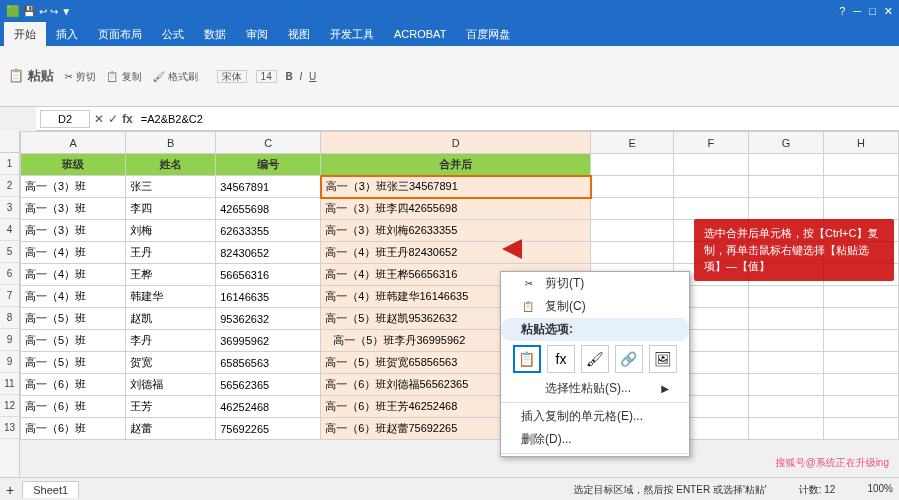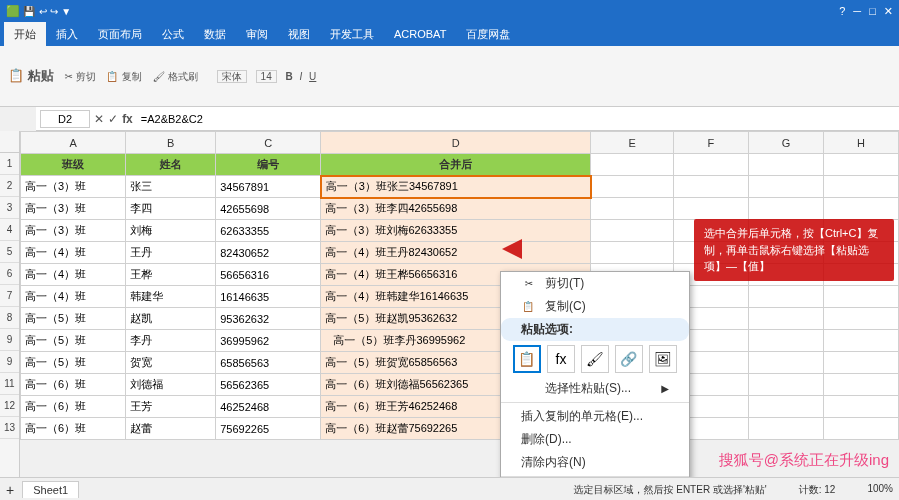--- a/index.html
+++ b/index.html
@@ -85,21 +85,21 @@
       border-top: 10px solid transparent; border-bottom: 10px solid transparent;
       border-right: 20px solid rgba(200,0,0,0.85); z-index: 201;
     }
 
     
     .bottom-bar { height: 24px; background: #f0f0f0; border-top: 1px solid #ccc; display: flex; align-items: center; padding: 0 6px; gap: 8px; font-size: 10px; color: #333; }
     .sheet-tab { padding: 2px 10px; background: white; border: 1px solid #ccc; border-bottom: none; font-size: 11px; cursor: pointer; }
     .status-right { margin-left: auto; display: flex; gap: 32px; font-size: 10px; }
 
     
-    .watermark { position: absolute; bottom: 30px; right: 10px; font-size: 15px; color: #e05; opacity: 0.7; z-index: 300; }
+    .watermark { position: absolute; bottom: 30px; right: 10px; font-size: 10px; color: #e05; opacity: 0.7; z-index: 300; }
   </style>
 </head>
 <body>
 
 <div class="title-bar">
   <div class="title-bar-left">
     <span>🟩</span>
     <span style="font-size:10px;">💾 ↩ ↪ ▼</span>
   </div>
   <div class="title-bar-right">
@@ -335,21 +335,20 @@
           <div class="paste-icon-btn" title="值" style="border:2px solid #0078d4;">📋</div>
           <div class="paste-icon-btn">fx</div>
           <div class="paste-icon-btn">🖌</div>
           <div class="paste-icon-btn">🔗</div>
           <div class="paste-icon-btn">🖼</div>
         </div>
         <div class="ctx-item"><span class="ctx-icon"></span>选择性粘贴(S)...<span class="ctx-arrow">▶</span></div>
         <div class="ctx-separator"></div>
         <div class="ctx-item">插入复制的单元格(E)...</div>
         <div class="ctx-item">删除(D)...</div>
-        <div class="ctx-item">清除内容(N)</div>
         <div class="ctx-separator"></div>
 
       </div>
 
       <div class="callout">选中合并后单元格，按【Ctrl+C】复制，再单击鼠标右键选择【粘贴选项】—【值】</div>
       <div class="callout-arrow"></div>
     </div>
   </div>
 </div>
 

